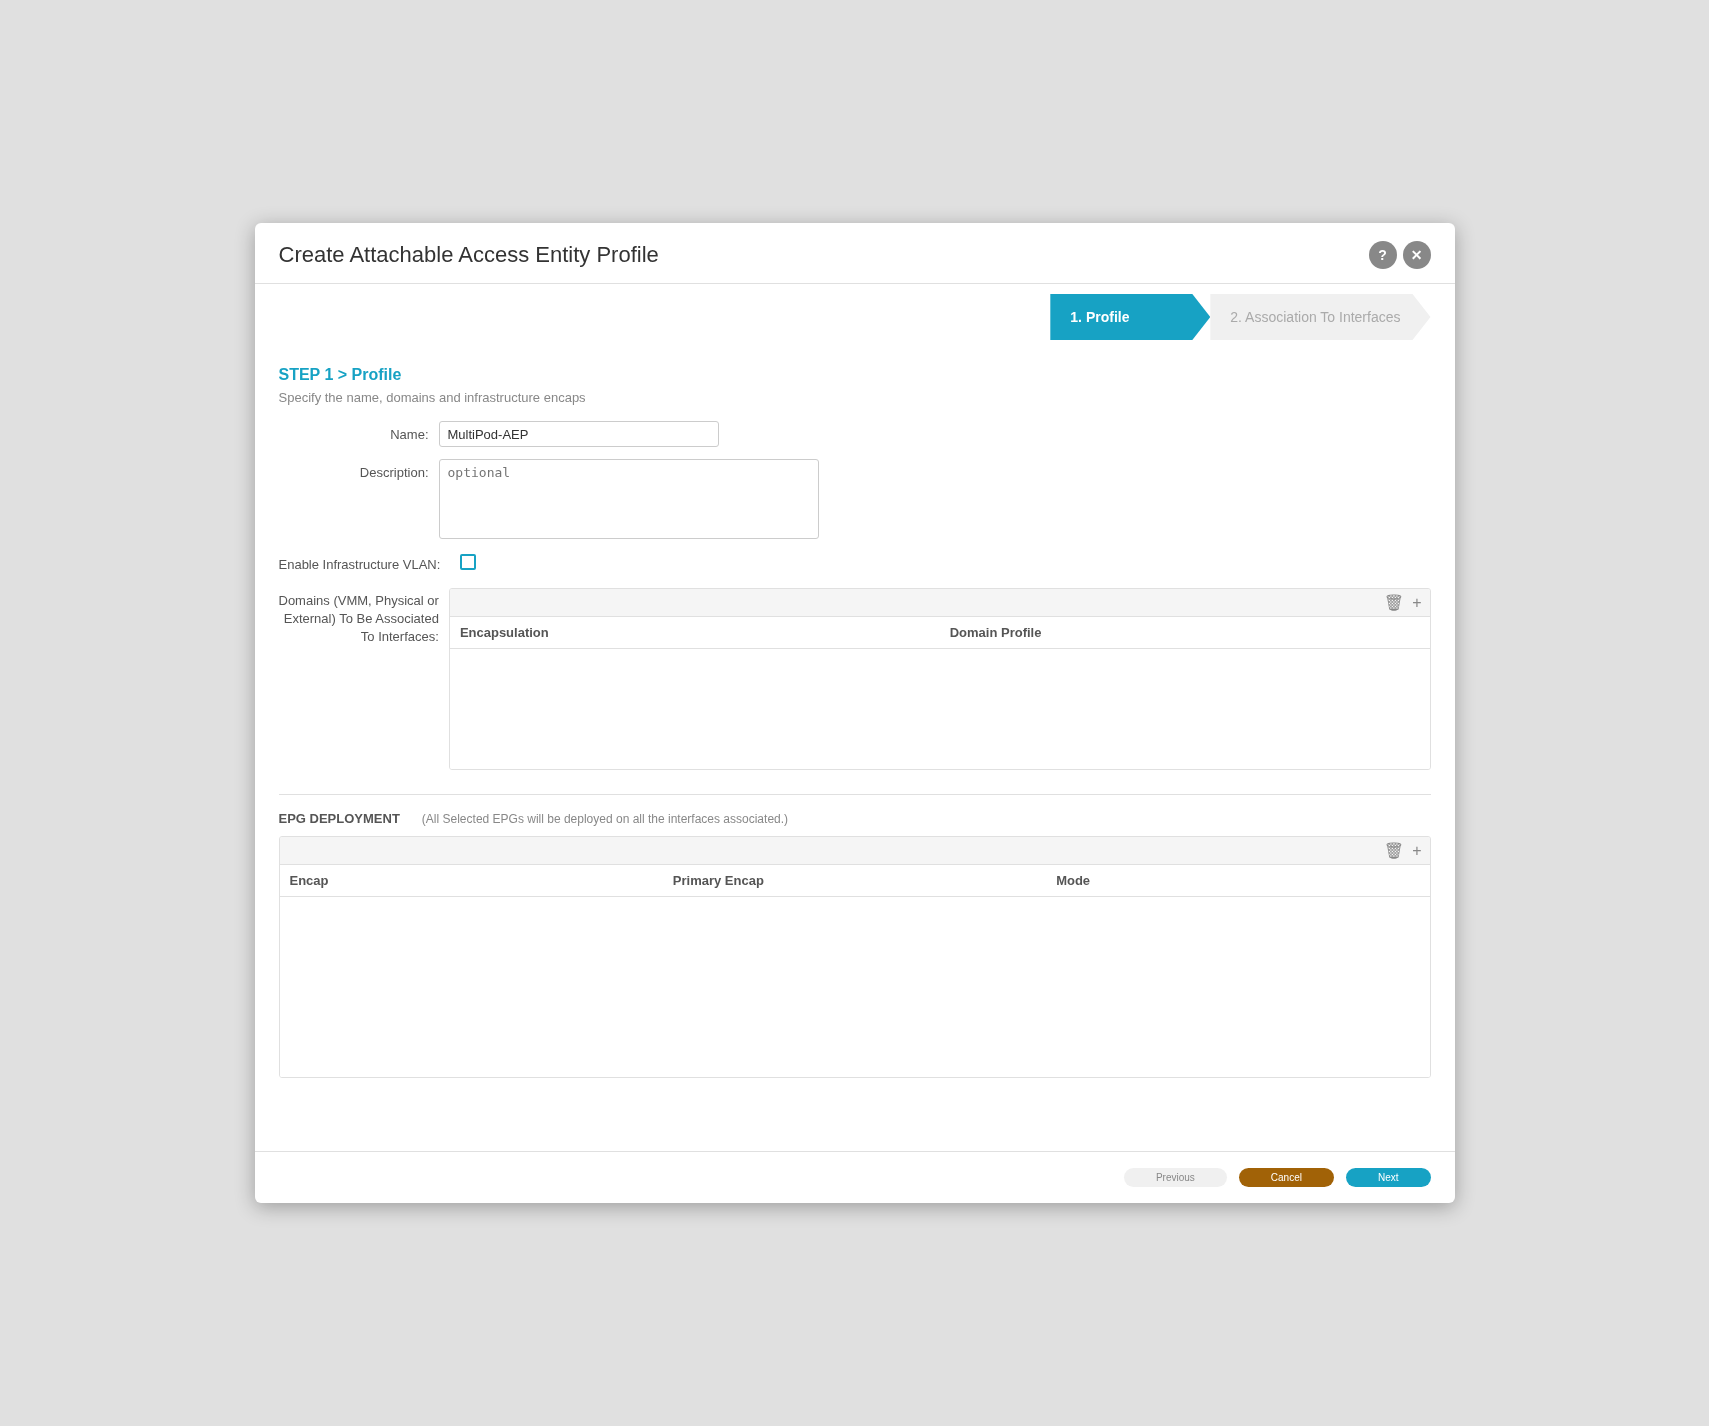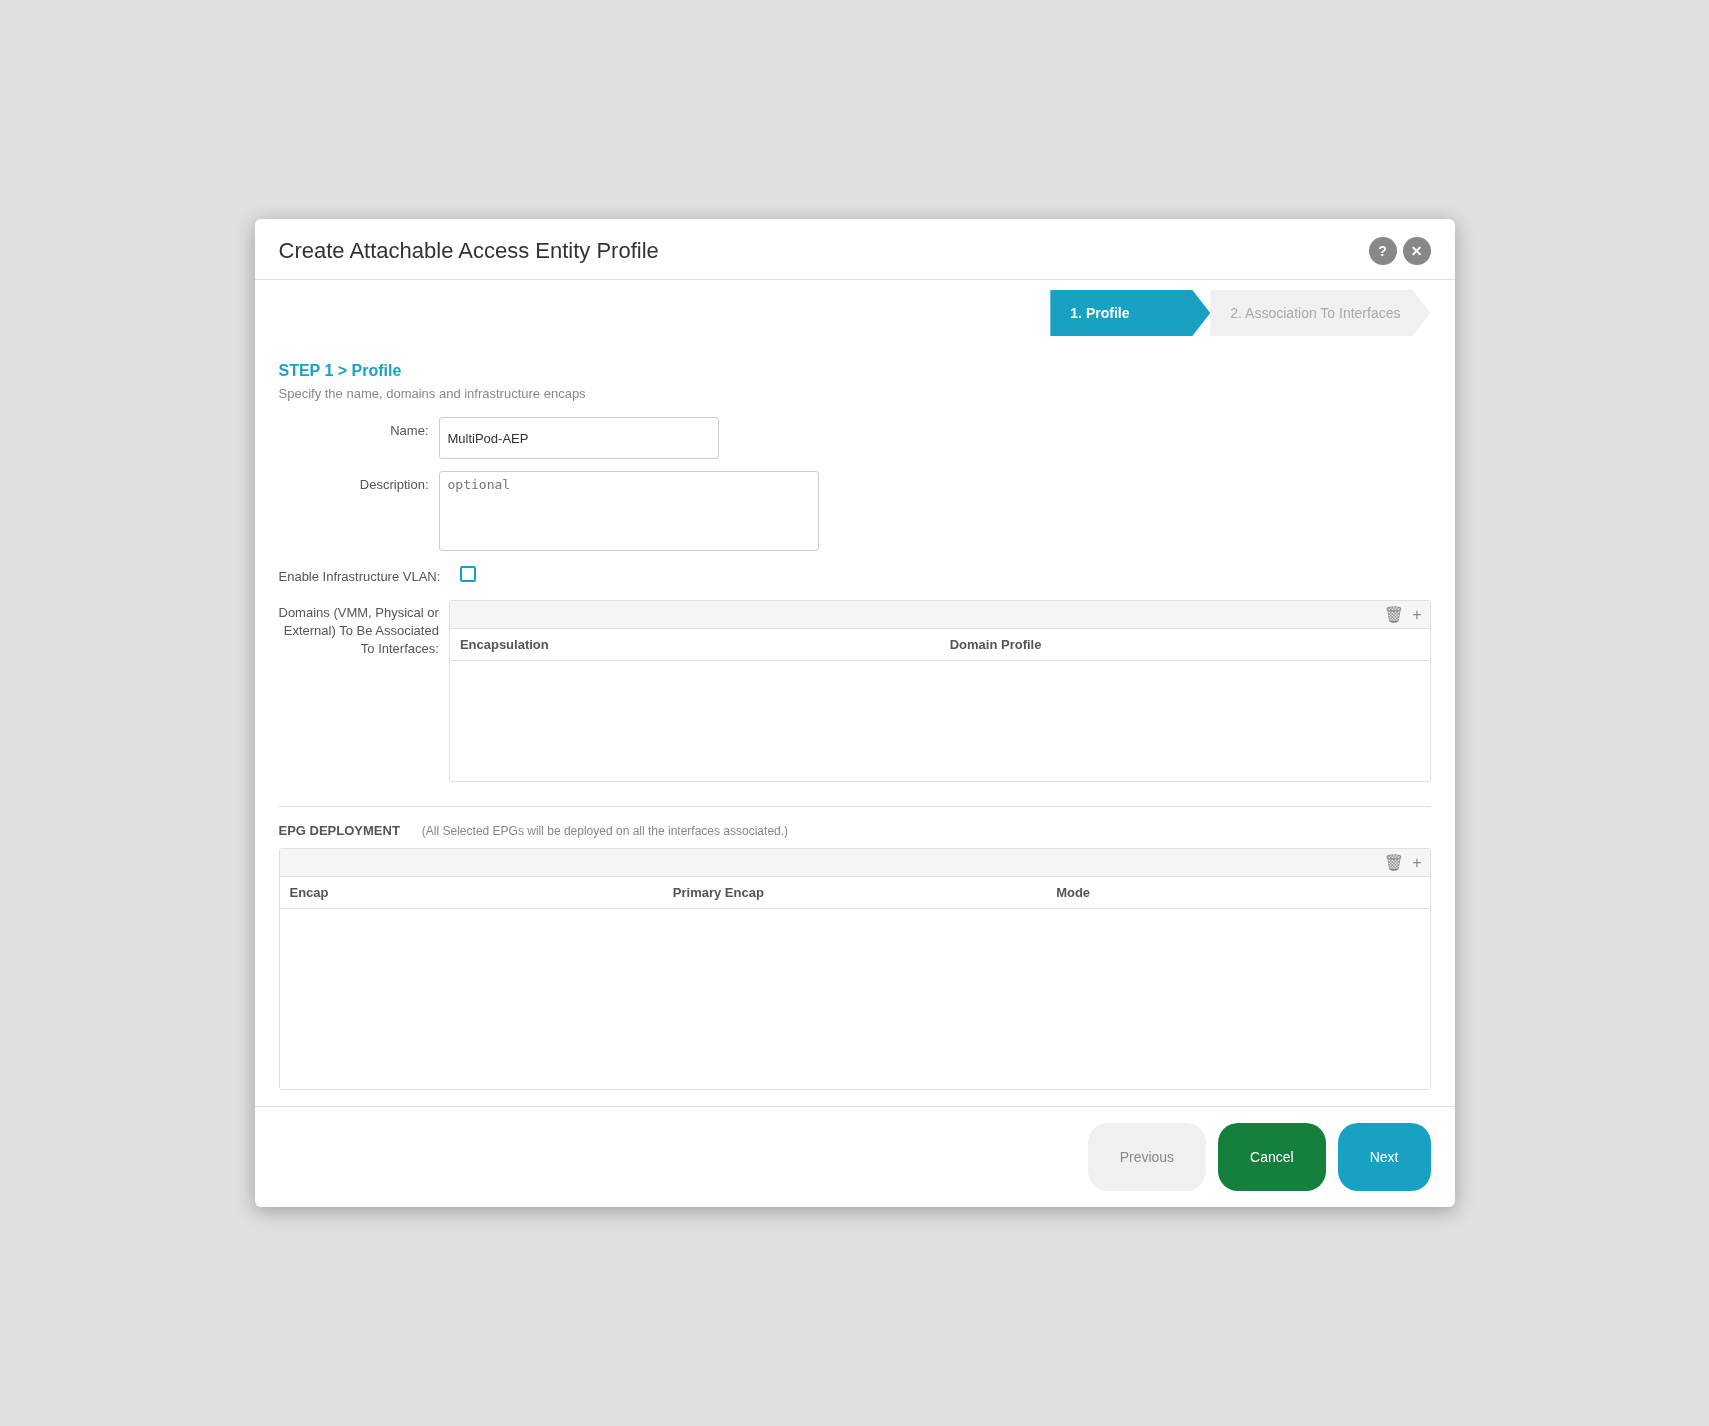--- a/index.html
+++ b/index.html
@@ -126,21 +126,21 @@
       padding-right: 10px;
     }
     .form-input {
       border: 1px solid #ccc;
       border-radius: 3px;
       padding: 5px 8px;
       font-size: 13px;
       color: #333;
       outline: none;
     }
-    input.form-input { width: 280px; height: 42px; }
+    input.form-input { width: 280px; height: 26px; }
     textarea.form-input {
       width: 380px;
       height: 80px;
       resize: none;
       color: #aaa;
     }
 
     .checkbox-row {
       display: flex;
       align-items: center;
@@ -255,34 +255,34 @@
     
     .dialog-footer {
       display: flex;
       justify-content: flex-end;
       align-items: center;
       padding: 16px 24px;
       gap: 12px;
       border-top: 1px solid #e0e0e0;
     }
     .btn {
-      padding: 26px 32px;
+      padding: 4px 32px;
       border-radius: 20px;
-      font-size: 14px;
+      font-size: 10px;
       font-weight: 500;
       cursor: pointer;
       border: none;
       outline: none;
     }
     .btn-previous {
       background: #f0f0f0;
       color: #888;
     }
     .btn-cancel {
-      background: #15803d;
+      background: #a16207;
       color: #fff;
       text-align: center;
     }
     .btn-next {
       background: #17a2c4;
       color: #fff;
     }
 
     .domains-row {
       display: flex;

